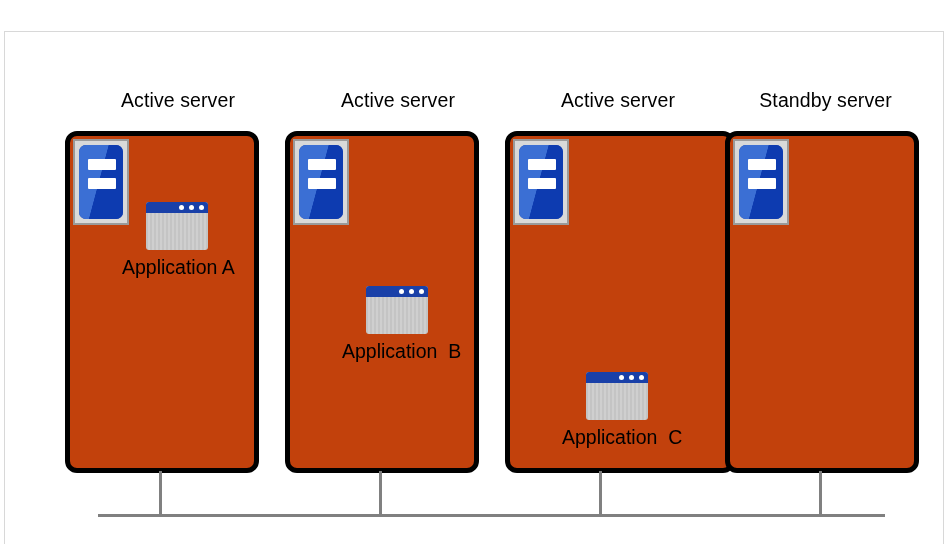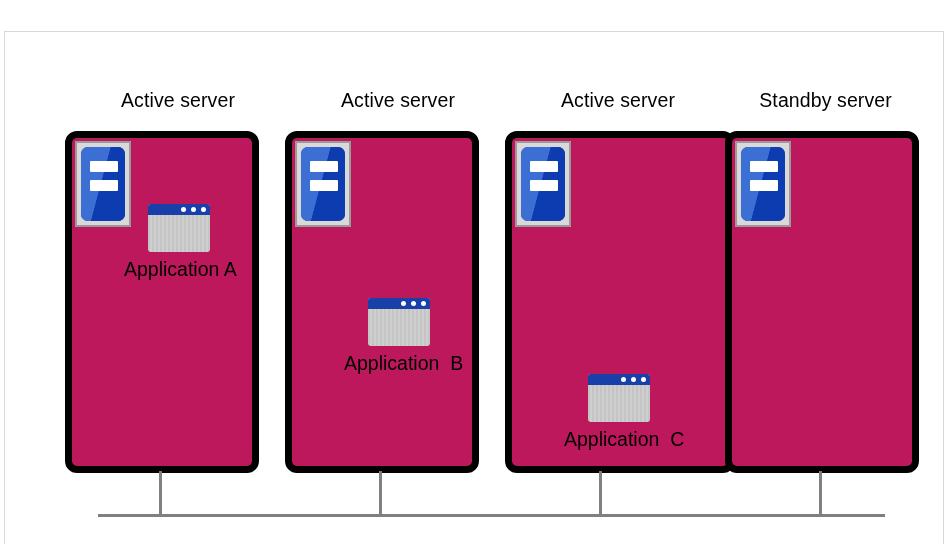--- a/index.html
+++ b/index.html
@@ -50,23 +50,23 @@
     letter-spacing: 0.1px;
     white-space: pre;
   }
   .server-caption .cap-line2 {
     display: block;
   }
 
   
   .server-box {
     position: absolute;
-    border: 7px solid #000000;
+    border: 5px solid #000000;
     border-radius: 12px;
-    background: #be185d;
+    background: #c2410c;
     box-sizing: border-box;
   }
 
   
   .drop-line {
     position: absolute;
     width: 3px;
     background: #808080;
   }
 
@@ -209,21 +209,21 @@
 
     <div class="server-box" style="left:0px; top:104px; width:194px; height:342px;">
 
       <div class="server-icon" style="left:3px; top:3px;">
         <div class="chassis">
           <div class="bar b1"></div>
           <div class="bar b2"></div>
         </div>
       </div>
 
-      <div class="app-group" style="left:52px; top:160px; width:110px;">
+      <div class="app-group" style="left:52px; top:150px; width:110px;">
         <div class="app-icon">
           <div class="titlebar">
             <span class="dot d1"></span>
             <span class="dot d2"></span>
             <span class="dot d3"></span>
           </div>
         </div>
         <div class="app-label">Application  B</div>
       </div>
     </div>

